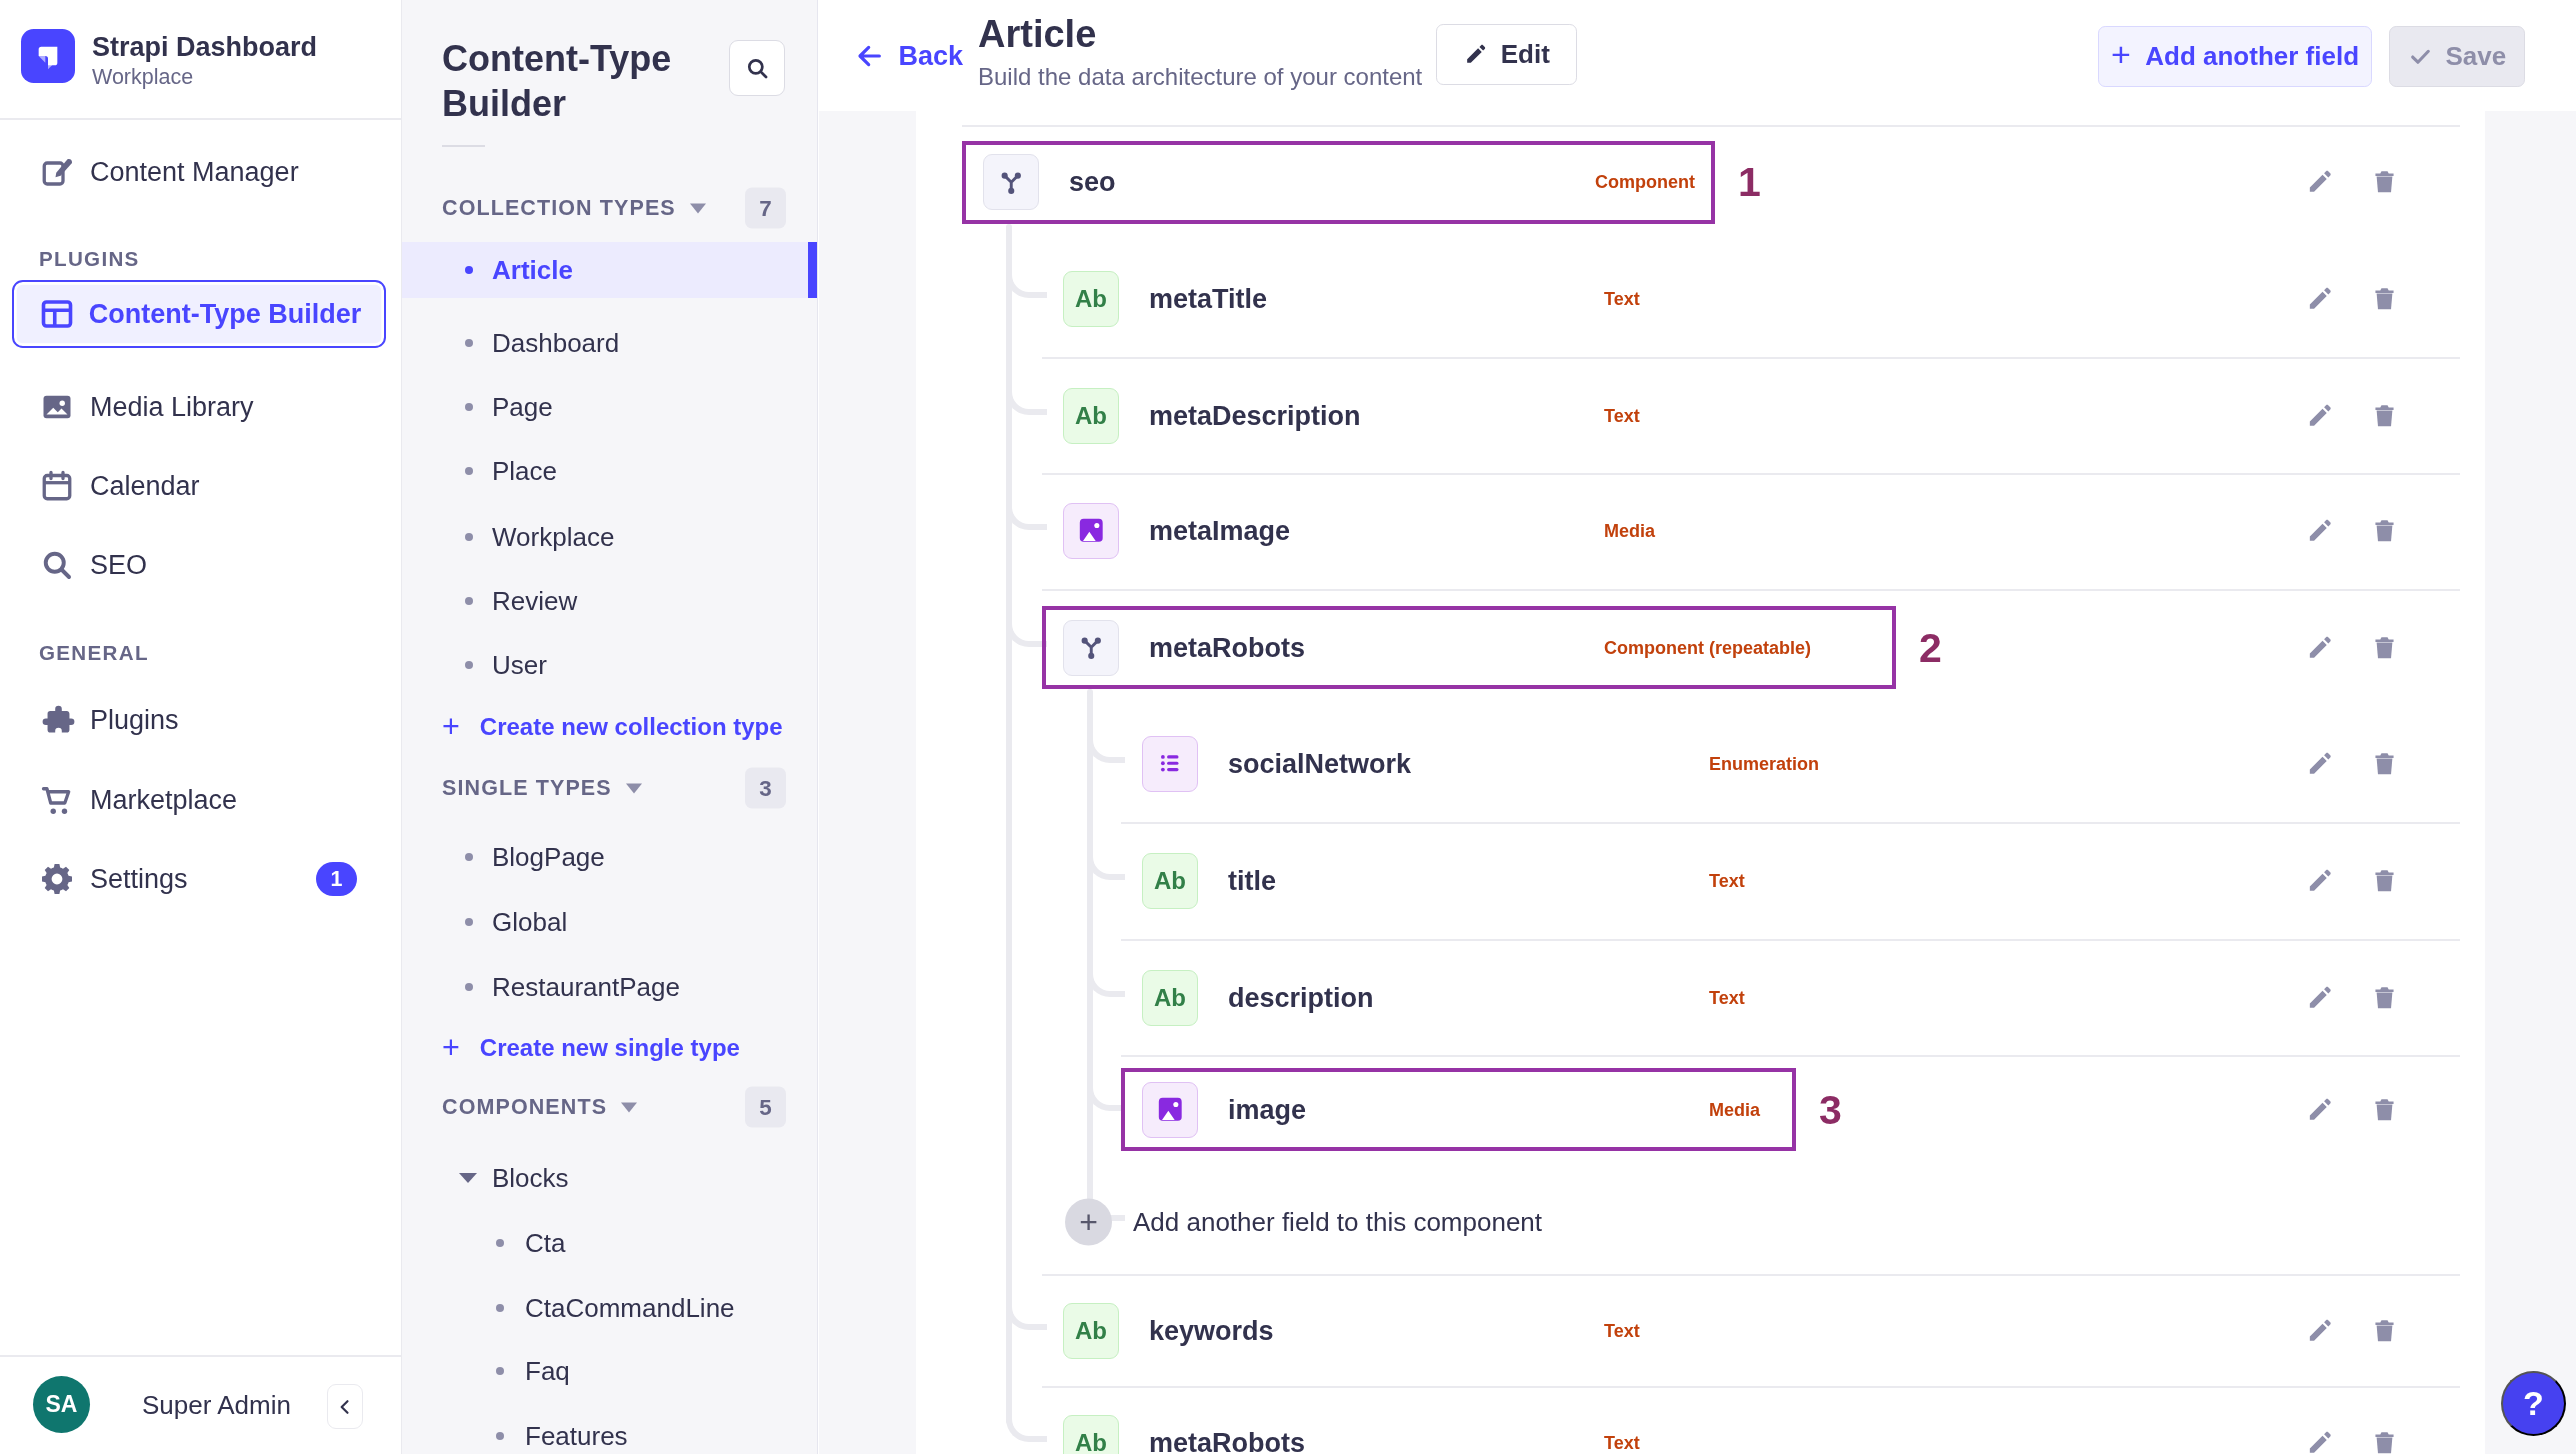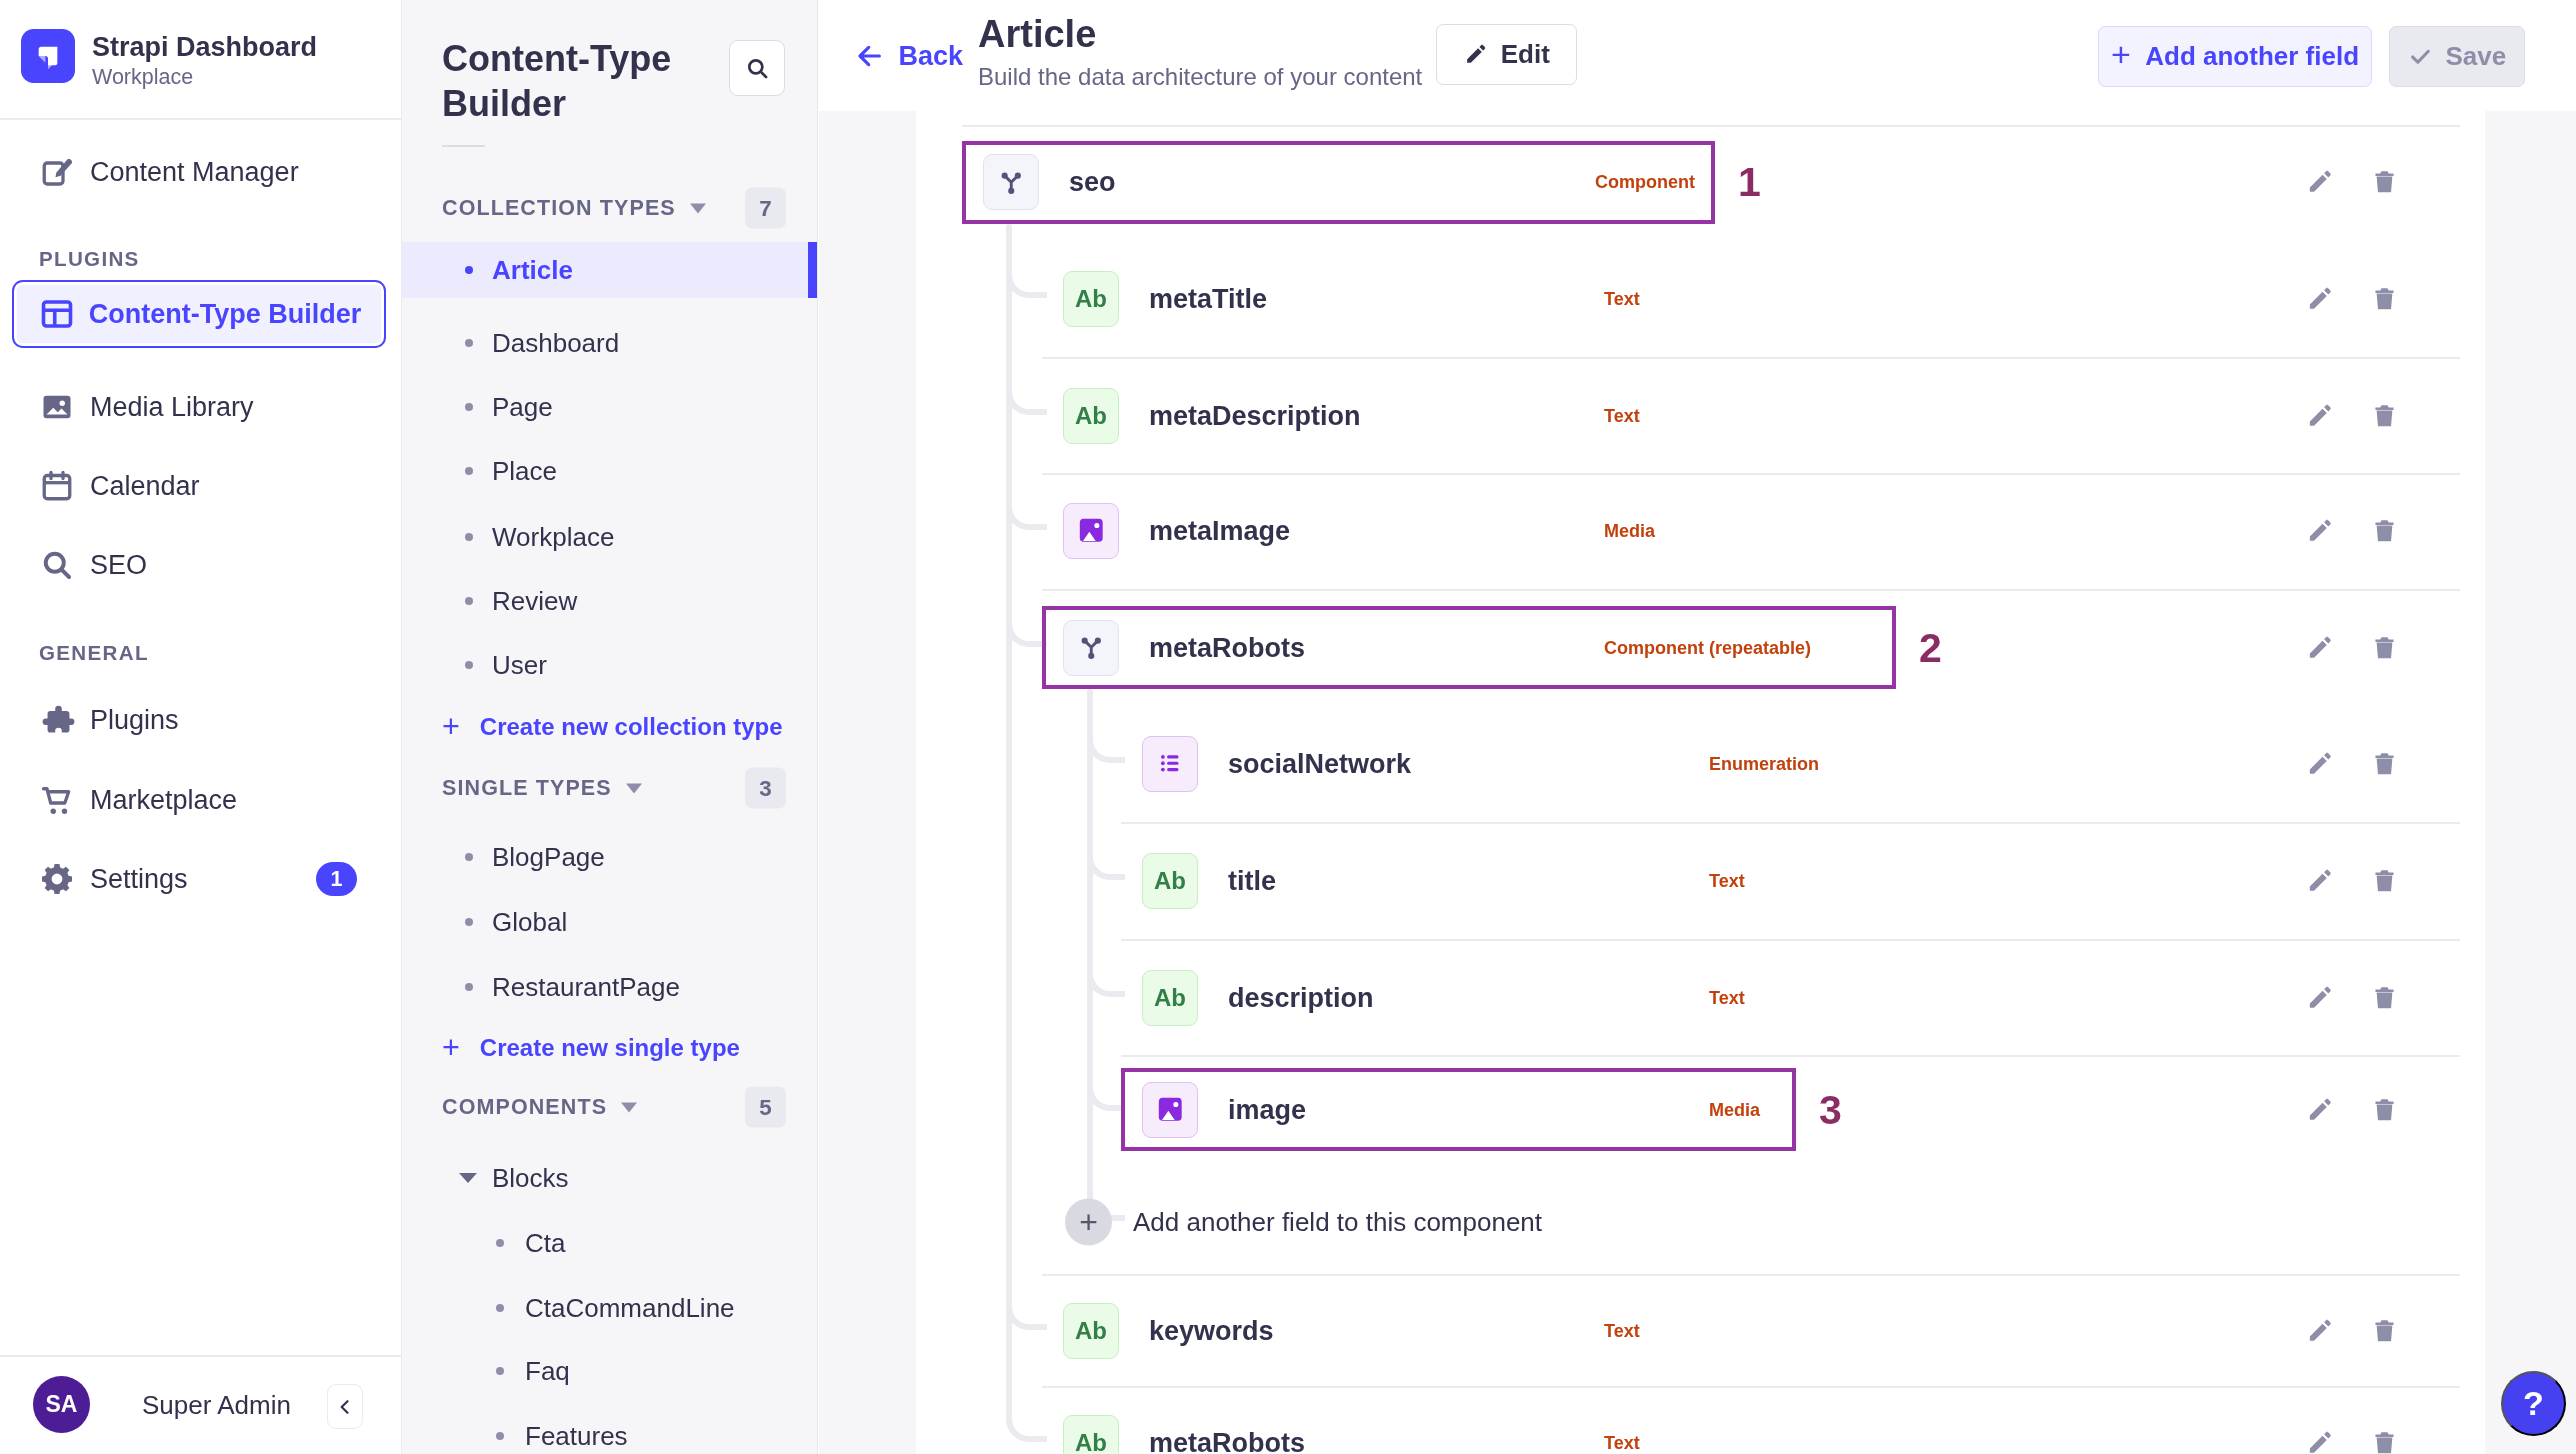--- a/index.html
+++ b/index.html
@@ -13,21 +13,21 @@
   .brand-sub { position:absolute; left:92px; top:65px; font-size:21.5px; color:#666687; }
   .hdiv { position:absolute; height:1.8px; background:#eaeaef; }
   .nav-item { position:absolute; left:0; width:402px; height:68px; transform:translateY(-50%); display:flex; align-items:center; cursor:pointer; }
   .nav-item .nico { position:absolute; left:39px; width:36px; height:36px; color:#666687; }
   .nav-item .nlabel { position:absolute; left:90px; font-size:27px; font-weight:500; color:#32324d; }
   .nav-header { position:absolute; left:39px; transform:translateY(-50%); font-size:20.6px; font-weight:700; letter-spacing:1.3px; color:#666687; }
   .nav-item.selected { left:11.7px; width:374px; height:68px; border:2.7px solid #4945ff; border-radius:10.8px; background:#f0f0ff; box-shadow:inset 0 0 0 2.7px #fff; }
   .nav-item.selected .nico { left:25px; color:#4945ff; }
   .nav-item.selected .nlabel { left:75px; color:#4945ff; font-weight:600; }
   .nav-badge { position:absolute; left:316px; width:41px; height:34px; border-radius:17px; background:#4945ff; color:#fff; font-size:21.5px; font-weight:700; display:flex; align-items:center; justify-content:center; }
-  .user-avatar { position:absolute; left:33px; top:1376px; width:57px; height:57px; border-radius:50%; background:#4c1d95; color:#fff; font-size:23px; font-weight:700; display:flex; align-items:center; justify-content:center;text-align:right; }
+  .user-avatar { position:absolute; left:33px; top:1376px; width:57px; height:57px; border-radius:50%; background:#0f766e; color:#fff; font-size:23px; font-weight:700; display:flex; align-items:center; justify-content:center;text-align:right; }
   .user-name { position:absolute; left:142px; top:1405px; transform:translateY(-50%); font-size:26px; font-weight:500; color:#32324d; }
   .collapse-btn { position:absolute; left:327px; top:1384px; width:36px; height:45px; border:1.8px solid #eaeaef; border-radius:9px; background:#fff; display:flex; align-items:center; justify-content:center; cursor:pointer; }
 
   
   #sub-nav { position:absolute; left:402px; top:0; width:416px; height:1454px; background:#f6f6f9; border-right:1.8px solid #e6e6ef; z-index:4; }
   .sub-title { position:absolute; left:40px; top:36px; width:269px; font-size:36px; line-height:45px; font-weight:700; color:#32324d; }
   .search-btn { position:absolute; left:327px; top:40px; width:56px; height:56px; background:#fff; border:1.8px solid #dcdce4; border-radius:9px; display:flex; align-items:center; justify-content:center; cursor:pointer; }
   .sub-div { position:absolute; left:40px; top:145px; width:43px; height:1.8px; background:#dcdce4; }
   .sec-header { position:absolute; left:40px; transform:translateY(-50%); font-size:21.5px; font-weight:700; letter-spacing:1.1px; color:#666687; display:flex; align-items:center; cursor:pointer; }
   .tri-down { width:0; height:0; border-left:8px solid transparent; border-right:8px solid transparent; border-top:10px solid #8e8ea9; margin-left:14.4px; }

